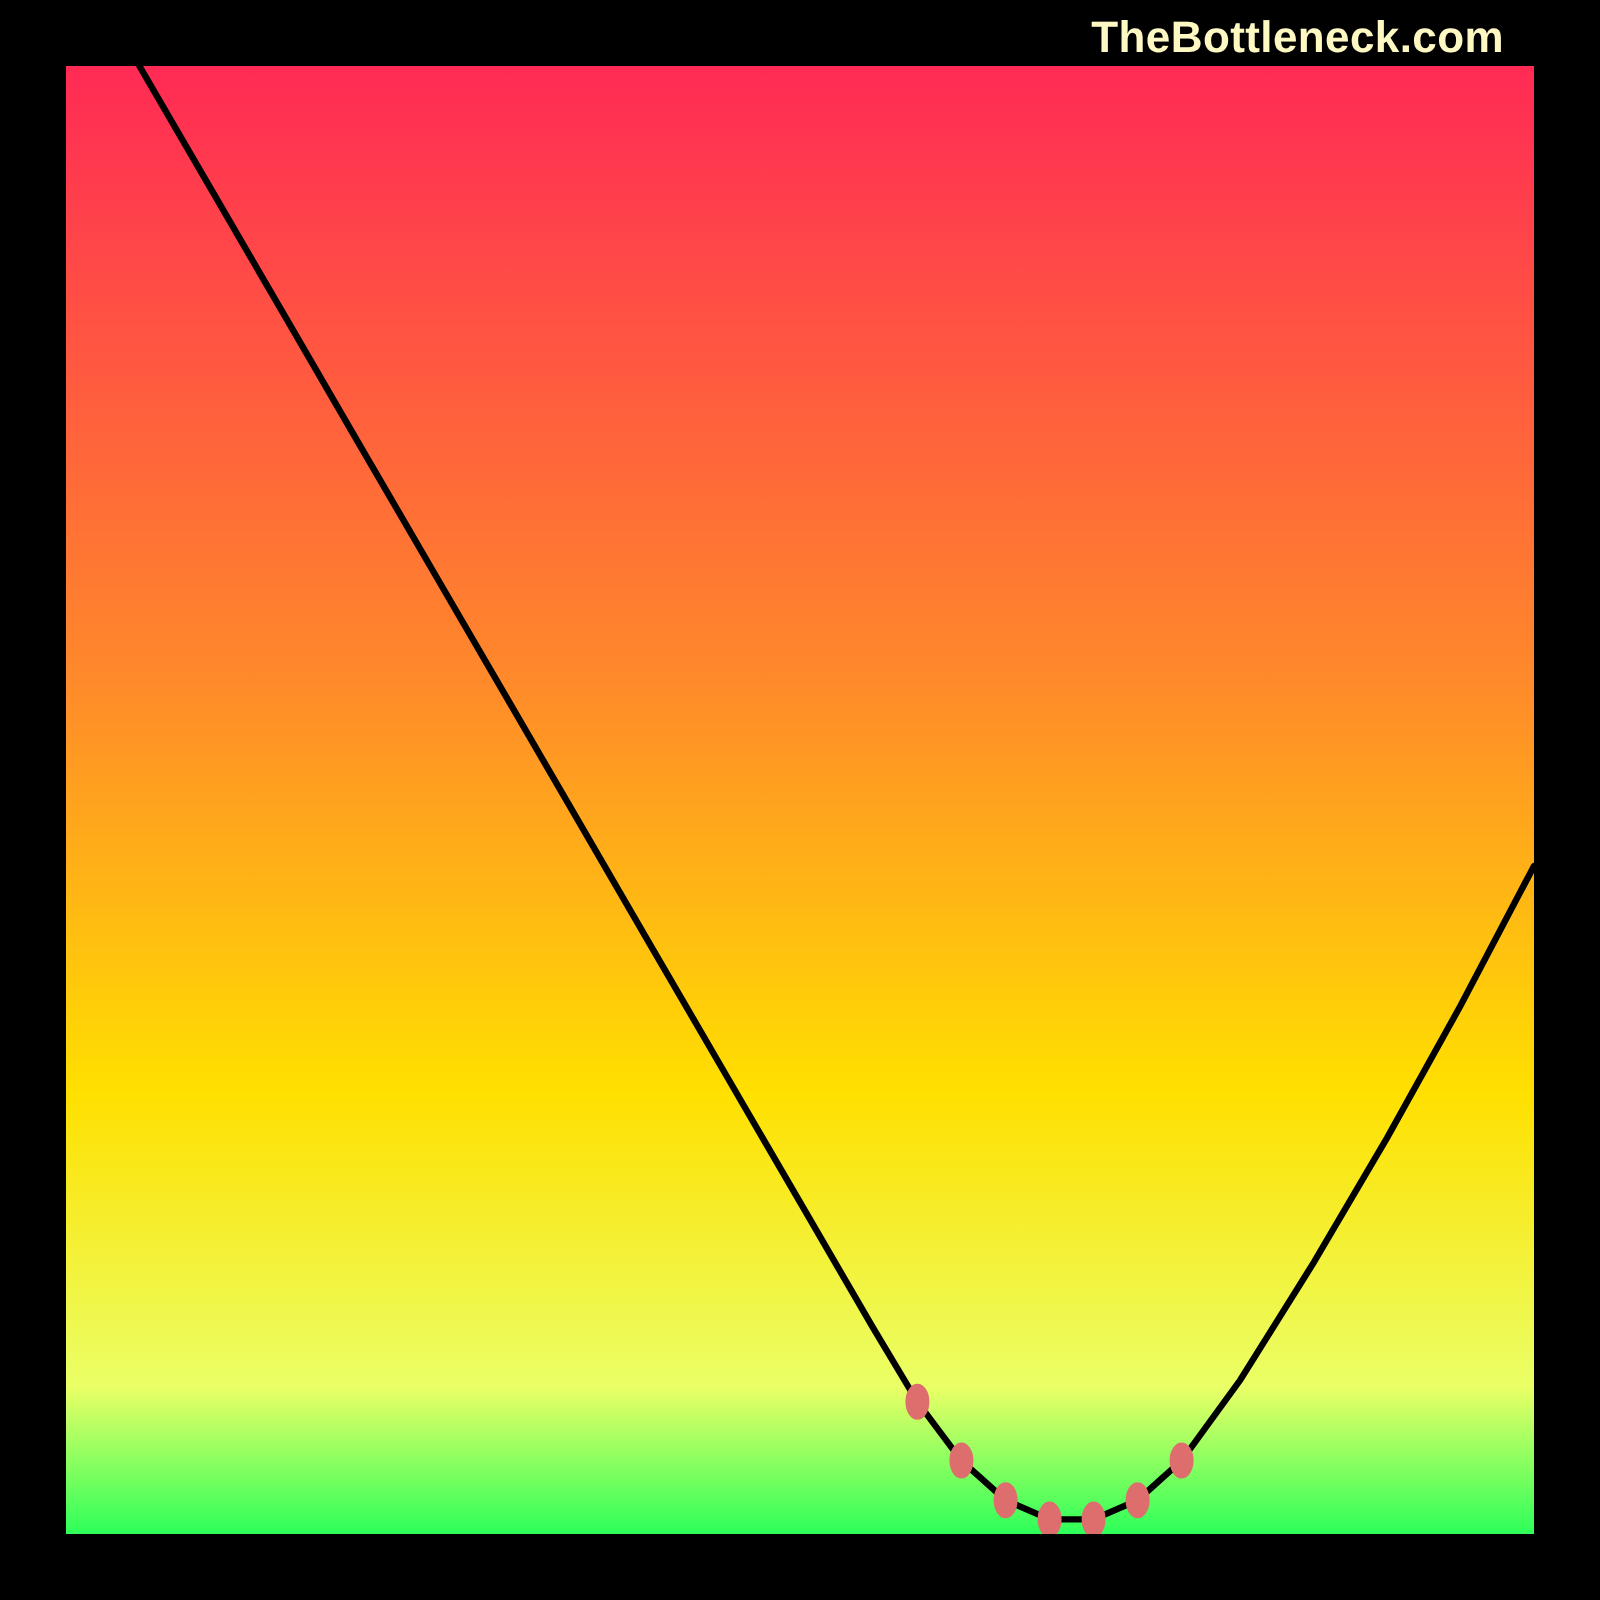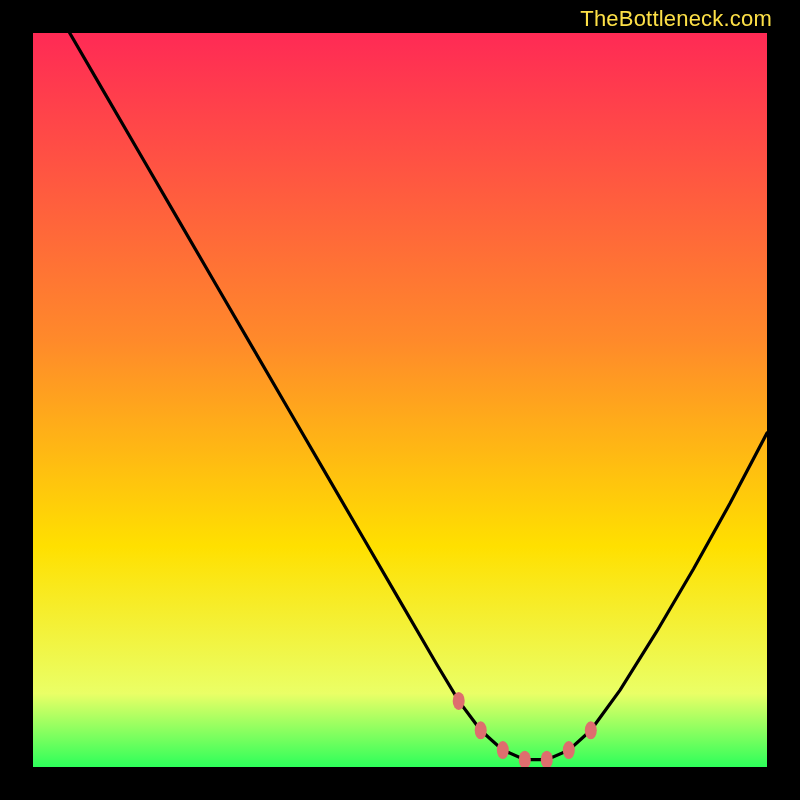--- a/index.html
+++ b/index.html
@@ -22,25 +22,25 @@
     position: absolute;
     left: 33px;
     top: 33px;
     width: 734px;
     height: 734px;
     overflow: hidden;
   }
   .watermark {
     position: absolute;
     top: 6px;
-    right: 28px;
+    right: 48px;
     font-family: Arial, Helvetica, sans-serif;
     font-size: 22px;
-    font-weight: 400;
-    color: #fde047;
+    font-weight: 700;
+    color: #fef9c3;
     letter-spacing: 0.2px;
   }
 </style>
 </head>
 <body>
 
 <div class="frame">
   <div class="watermark">TheBottleneck.com</div>
   <div class="plot">
     <svg id="chart-svg" width="734" height="734" viewBox="0 0 734 734" preserveAspectRatio="none">

